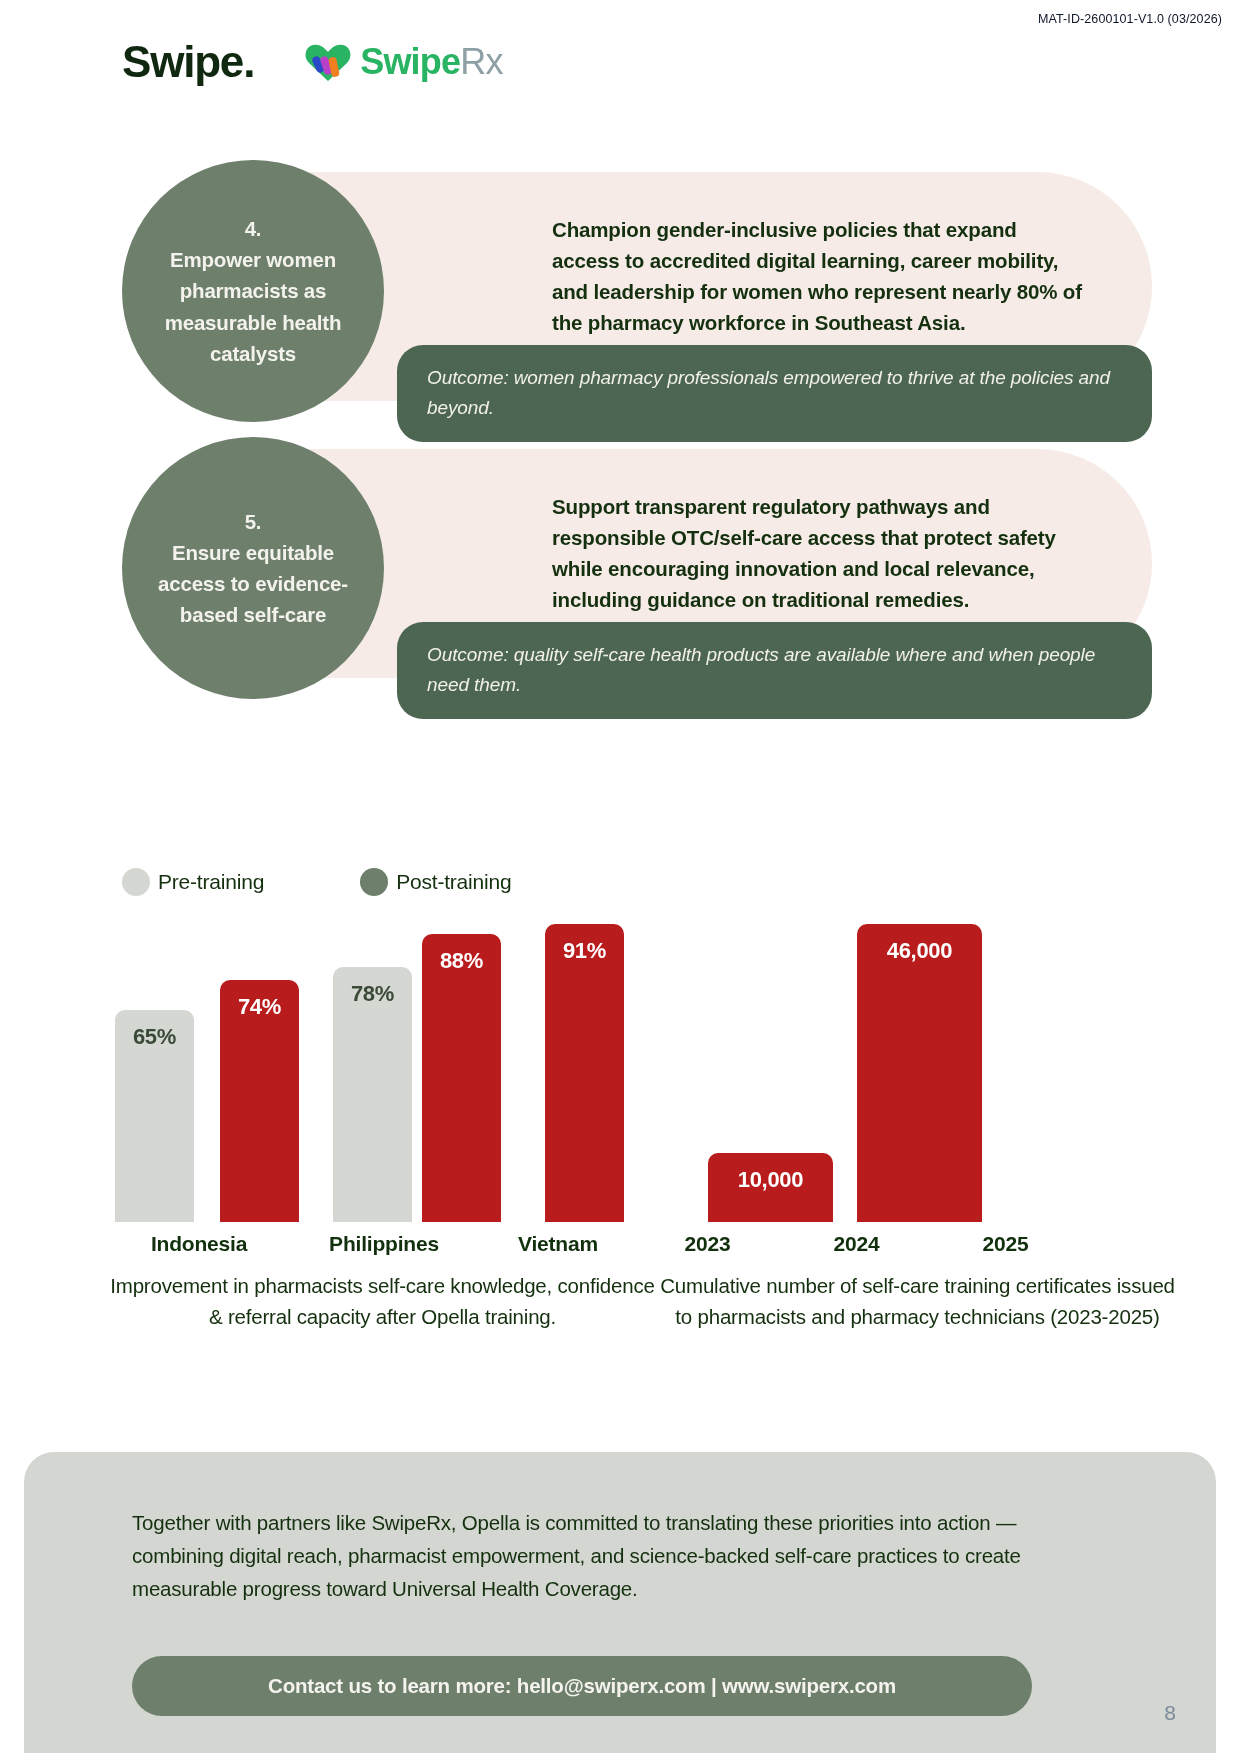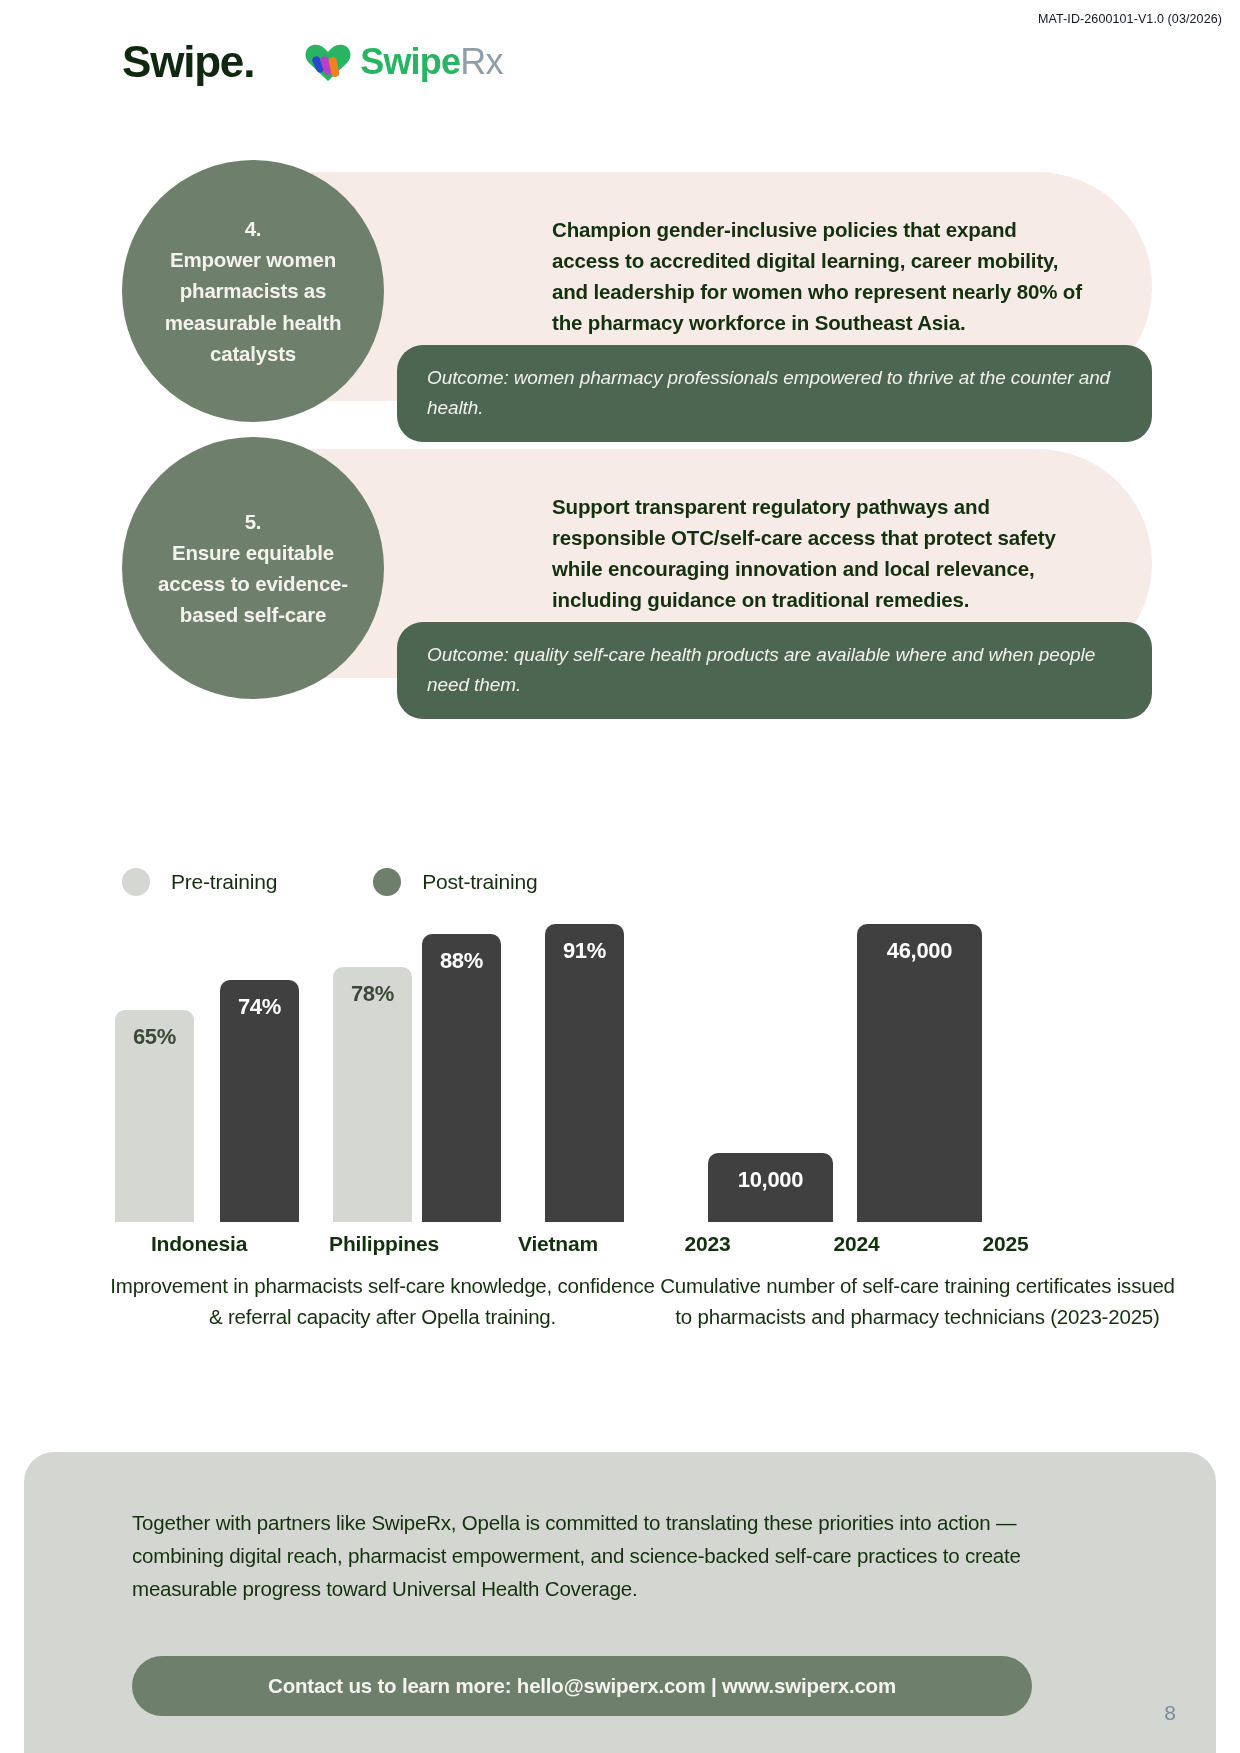--- a/index.html
+++ b/index.html
@@ -143,21 +143,21 @@
   .charts { position: absolute; top: 860px; left: 0; width: 1240px; }
 
   .legend {
     position: absolute;
     top: 8px;
     left: 122px;
     display: flex;
     align-items: center;
     gap: 96px;
   }
-  .legend-item { display: flex; align-items: center; gap: 21px; }
+  .legend-item { display: flex; align-items: center; gap: 8px; }
   .legend-dot { width: 28px; height: 28px; border-radius: 50%; display: block; }
   .legend-dot.pre  { background: #d4d7d2; }
   .legend-dot.post { background: #6e7f6c; }
   .legend-label { font-size: 21px; color: #15300f; letter-spacing: -.2px; }
 
   .chart-area { position: absolute; top: 62px; left: 0; width: 1240px; height: 300px; }
 
   .chart-left  { position: absolute; left: 115px;  width: 525px; height: 300px; }
   .chart-right { position: absolute; left: 700px;  width: 470px; height: 300px; }
 
@@ -179,21 +179,21 @@
   }
   .bar .val {
     position: absolute;
     top: 14px;
     font-size: 22px;
     font-weight: 700;
     white-space: nowrap;
     letter-spacing: -.3px;
   }
   .bar.pre  { background: #d4d7d2; }
-  .bar.post { background: #404040; }
+  .bar.post { background: #b91c1c; }
   .bar.pre  .val { color: #3b4a37; }
   .bar.post .val { color: #ffffff; }
 
   .xlabels {
     position: absolute;
     top: 372px;
     width: 1240px;
     height: 30px;
     padding-left: 12px;
   }
@@ -283,21 +283,21 @@
     <div class="card-body">
       <p>Champion gender-inclusive policies that expand access to accredited digital learning, career mobility, and leadership for women who represent nearly 80% of the pharmacy workforce in Southeast Asia.</p>
     </div>
     <div class="card-circle">
       <div class="ctxt">
         <span class="cnum">4.</span>
         <span>Empower women pharmacists as measurable health catalysts</span>
       </div>
     </div>
     <div class="outcome">
-      <p>Outcome: women pharmacy professionals empowered to thrive at the counter and health.</p>
+      <p>Outcome: women pharmacy professionals empowered to thrive at the policies and beyond.</p>
     </div>
   </div>
 
   <div class="card" id="card2">
     <div class="card-body">
       <p>Support transparent regulatory pathways and responsible OTC/self-care access that protect safety while encouraging innovation and local relevance, including guidance on traditional remedies.</p>
     </div>
     <div class="card-circle">
       <div class="ctxt">
         <span class="cnum">5.</span>

